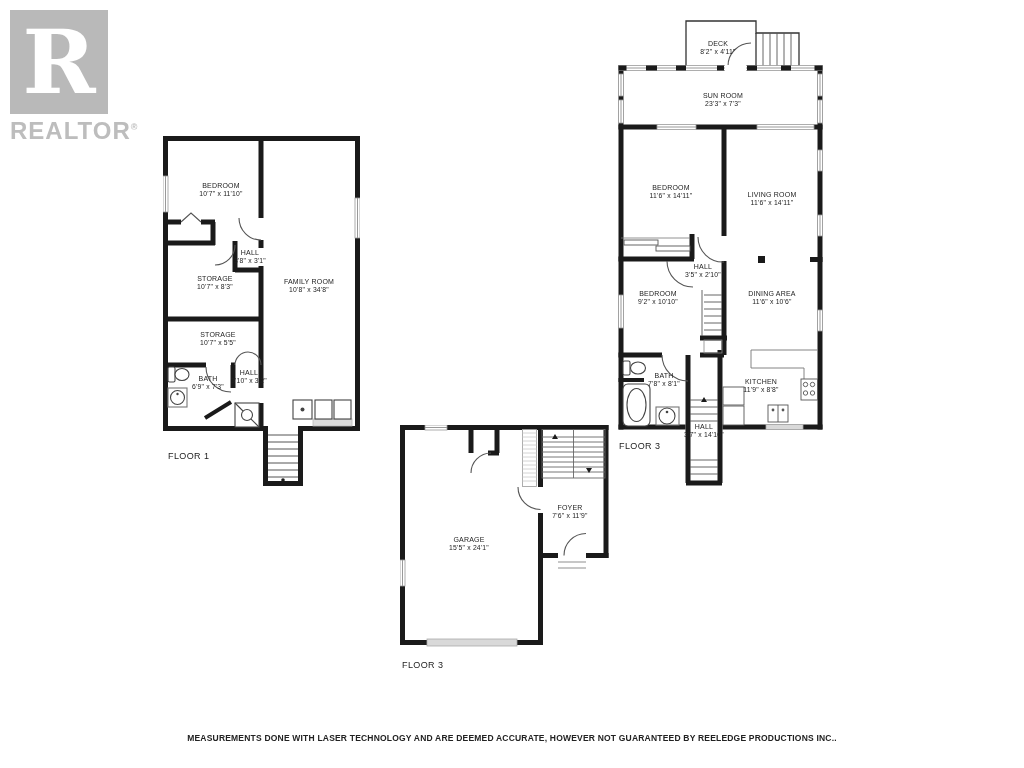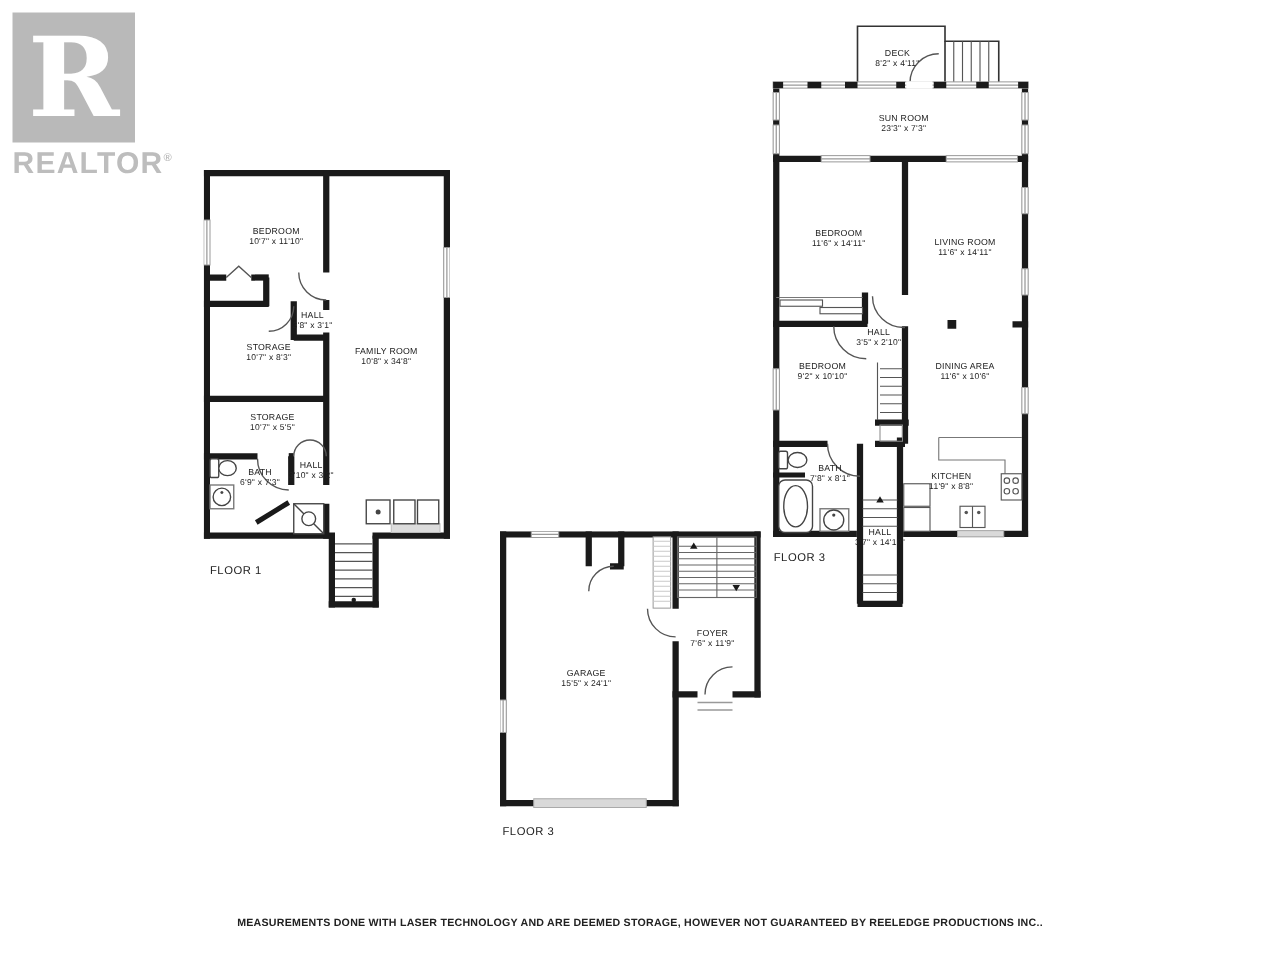--- a/index.html
+++ b/index.html
@@ -372,14 +372,14 @@
       <span class="nm">KITCHEN</span>
       <span class="dm">11'9" x 8'8"</span>
     </div>
     <div class="rlabel" style="left:90px;top:411px">
       <span class="nm">HALL</span>
       <span class="dm">3'7" x 14'10"</span>
     </div>
     <div class="flabel" style="left:5px;top:429px">FLOOR 3</div>
   </div>
 
-  <div class="disclaimer">MEASUREMENTS DONE WITH LASER TECHNOLOGY AND ARE DEEMED STORAGE, HOWEVER NOT GUARANTEED BY REELEDGE PRODUCTIONS INC..</div>
+  <div class="disclaimer">MEASUREMENTS DONE WITH LASER TECHNOLOGY AND ARE DEEMED ACCURATE, HOWEVER NOT GUARANTEED BY REELEDGE PRODUCTIONS INC..</div>
 </div>
 
 </body></html>

